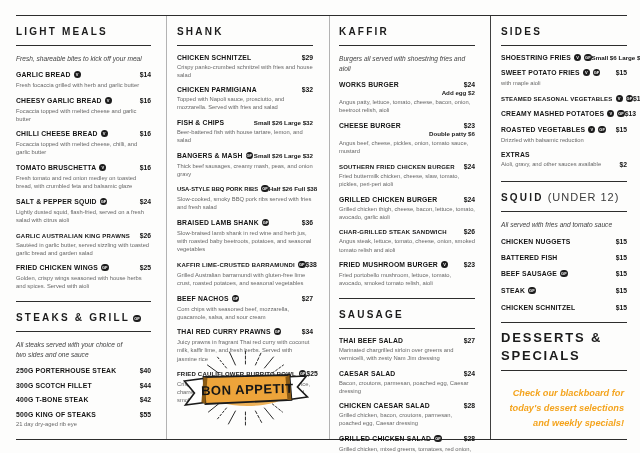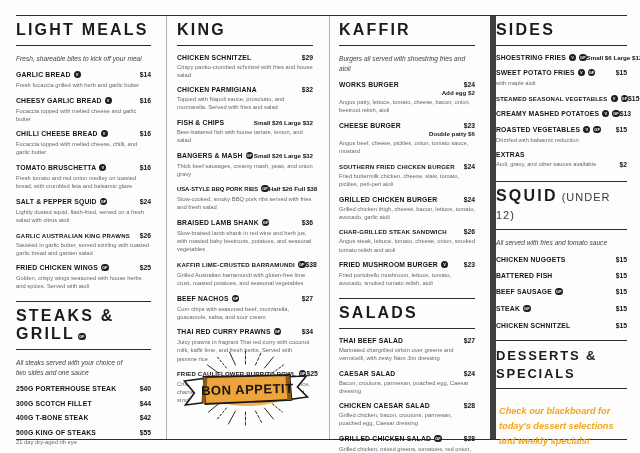--- a/index.html
+++ b/index.html
@@ -4,25 +4,25 @@
 <style>
   * { box-sizing: border-box; margin: 0; padding: 0; }
   html,body { width: 640px; height: 453px; background: #fdfdfc; overflow: hidden;
     font-family: "Liberation Sans", sans-serif; color: #1c1c1c; }
   .menu { position: absolute; left: 16px; top: 15px; width: 611px; height: 425px;
     display: flex; border-top: 1.5px solid #2d2d2d; border-bottom: 1.5px solid #2d2d2d; }
   .col { position: relative; height: 100%; }
   .c1 { width: 150px; padding-right: 15px; }
   .c2 { width: 163px; padding-left: 10px; padding-right: 16px; border-left: 1px solid #b3b3b3; }
   .c3 { width: 161px; padding-left: 9px;  padding-right: 15px; border-left: 1px solid #b3b3b3; }
-  .c4 { width: 137px; border-left: 6px solid #404040; }
+  .c4 { width: 137px; padding-left: 10px; border-left: 1px solid #404040; }
 
   .sh { border-bottom: 1.5px solid #2d2d2d; padding: 5px 0 6px; }
   .sh.mid { border-top: 1.5px solid #2d2d2d; margin-top: 11px; }
-  .st { font-weight: bold; font-size: 16px; letter-spacing: 2.2px; color: #1b1b1b; }
+  .st { font-weight: bold; font-size: 10px; letter-spacing: 2.2px; color: #1b1b1b; }
   .sub { font-size: 11px; font-weight: normal; letter-spacing: 1px; color: #3a3a3a; margin-left: 4px; }
 
   .intro { font-style: italic; font-size: 6.6px; color: #3f3f3f; margin-top: 8px; line-height: 1.45; }
 
   .it { margin-top: 7.5px; }
   .r { display: flex; align-items: baseline; }
   .nm { font-weight: bold; font-size: 6.8px; letter-spacing: .2px; color: #141414; white-space: nowrap; }
   .nm.sm { font-size: 6px; }
   .nm.xs { font-size: 5.8px; letter-spacing: 0; }
   .fx { flex: 1; }
@@ -34,21 +34,21 @@
   .ds.withpr .dtx { flex: 1; padding-right: 6px; }
   .ds.withpr .pr { align-self: flex-end; }
 
   .ic { display: inline-block; background: #1c1c1c; color: #fff; border-radius: 6px;
     font-size: 4px; font-weight: bold; line-height: 7px; height: 7px; min-width: 7px;
     padding: 0 1px; text-align: center; margin-left: 3px; position: relative; top: -1px;
     letter-spacing: 0; flex: 0 0 auto; }
 
   .badge { position: absolute; bottom: 1px; left: 50%; transform: translateX(-52%); }
 
-  .promo { margin-top: 15px; padding: 0 3px; text-align: left; font-style: italic;
+  .promo { margin-top: 15px; padding: 0 3px; text-align: right; font-style: italic;
     font-weight: bold; font-size: 9.2px; line-height: 1.6; color: #f4a41e; }
 </style>
 </head>
 <body>
 
 <div class="menu">
 
   <div class="col c1">
     <div class="sh">
       <span class="st">LIGHT MEALS</span>
@@ -150,21 +150,21 @@
           <span class="fx"></span>
           <span class="pr">$55</span>
         </div>
       <div class="ds">21 day dry-aged rib eye</div>
     </div>
 
   </div>
 
   <div class="col c2">
     <div class="sh">
-      <span class="st">KING</span>
+      <span class="st">SHANK</span>
     </div>
 
     <div class="it">
       <div class="r">
           <span class="nm">CHICKEN SCHNITZEL</span>
           <span class="fx"></span>
           <span class="pr">$29</span>
         </div>
       <div class="ds">Crispy panko-crumbed schnitzel with fries and house salad</div>
     </div>
@@ -329,21 +329,21 @@
       <div class="r">
           <span class="nm">FRIED MUSHROOM BURGER</span>
           <span class="ic">V</span>
           <span class="fx"></span>
           <span class="pr">$23</span>
         </div>
       <div class="ds">Fried portobello mushroom, lettuce, tomato, avocado, smoked tomato relish, aioli</div>
     </div>
 
     <div class="sh mid">
-      <span class="st">SALADS</span>
+      <span class="st">SAUSAGE</span>
     </div>
 
     <div class="it">
       <div class="r">
           <span class="nm">THAI BEEF SALAD</span>
           <span class="fx"></span>
           <span class="pr">$27</span>
         </div>
       <div class="ds">Marinated chargrilled sirloin over greens and vermicelli, with zesty Nam Jim dressing</div>
     </div>

